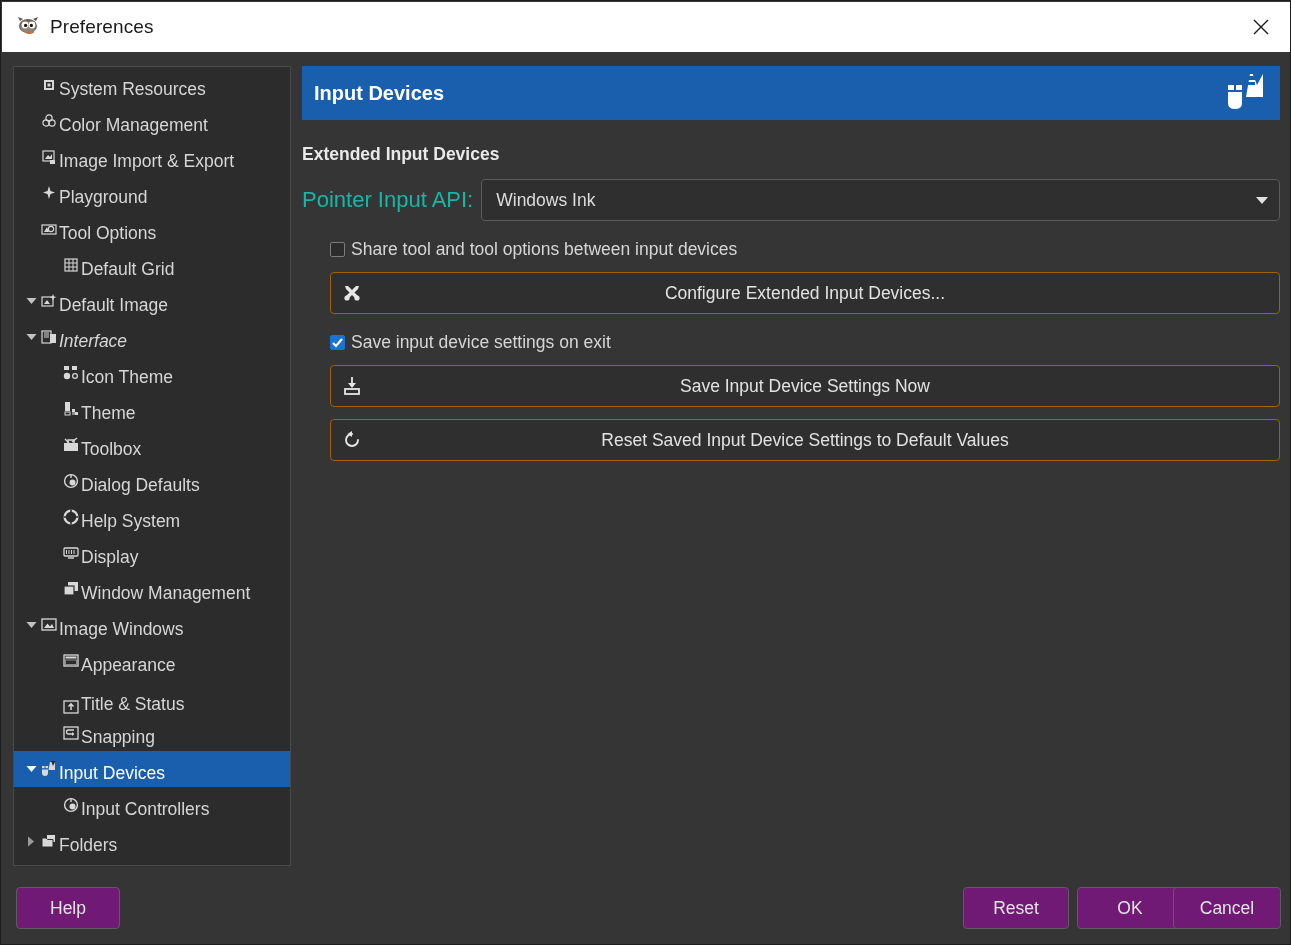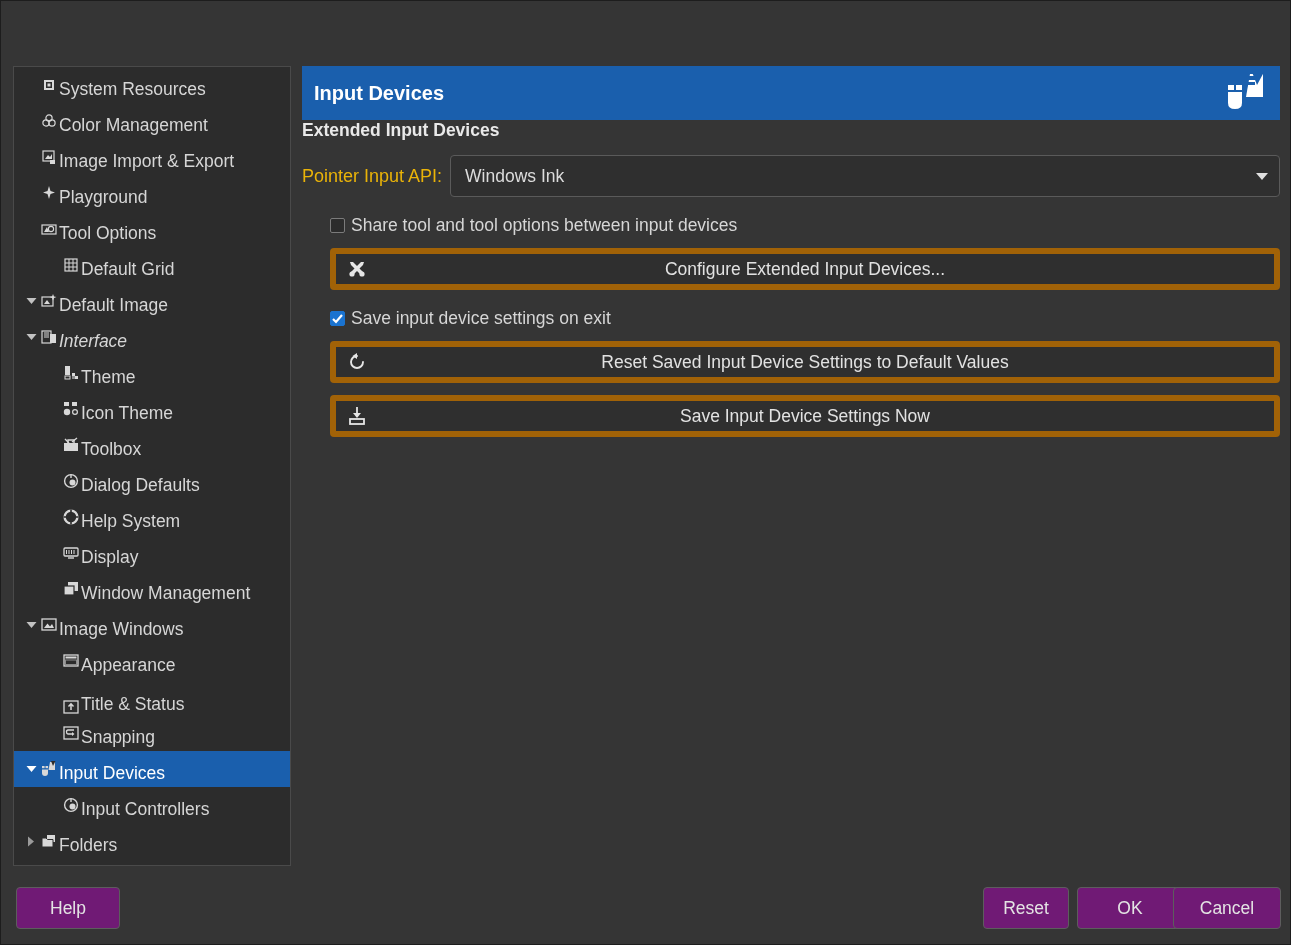--- a/index.html
+++ b/index.html
@@ -119,33 +119,34 @@
     justify-content: space-between;
     padding: 0 10px 0 12px;
     box-sizing: border-box;
   }
   #banner-title {
     color: #ffffff;
     font-size: 20px;
     font-weight: bold;
   }
   #section-title {
+    margin-top: 24px;
     color: #e9e9e9;
     font-size: 17.5px;
     font-weight: bold;
   }
 
   .row {
     display: flex;
     align-items: center;
     margin-top: 14px;
   }
   .field-label {
-    color: #eab308;
-    font-size: 18px;
+    color: #14b8a6;
+    font-size: 22px;
     padding-right: 8px;
     white-space: nowrap;
   }
   .combo {
     flex: 1;
     height: 42px;
     background: #2f2f2f;
     border: 1px solid #5a5a5a;
     border-radius: 4px;
     display: flex;
@@ -192,21 +193,21 @@
     color: #d6d6d6;
     font-size: 17.5px;
     padding-left: 6px;
   }
 
   .wide-btn {
     margin-top: 12px;
     margin-left: 28px;
     height: 42px;
     background: #2f2f2f;
-    border: 6px solid #a16207;
+    border: 1px solid #a16207;
     border-radius: 4px;
     display: flex;
     align-items: center;
     position: relative;
     cursor: pointer;
     box-sizing: border-box;
   }
   .wide-btn .btn-icon {
     position: absolute;
     left: 10px;
@@ -241,29 +242,50 @@
     color: #e4e4e4;
     font-size: 17.5px;
     display: flex;
     align-items: center;
     justify-content: center;
     cursor: pointer;
     box-sizing: border-box;
     padding: 0 14px;
   }
   #btn-help   { left: 14px;  top: 12px; width: 104px; }
-  #btn-reset  { right: 222px; top: 12px; width: 86px; }
+  #btn-reset  { right: 222px; top: 12px; width: 106px; }
   #btn-ok     { right: 108px; top: 12px; width: 106px; }
   #btn-cancel { right: 10px;  top: 12px; width: 108px; }
 </style>
 </head>
 <body>
 
 <div id="window">
 
+  <div id="titlebar">
+    <span id="title-icon">
+      <svg width="26" height="26" viewBox="0 0 26 26">
+        <ellipse cx="12" cy="12" rx="9" ry="7" fill="#6f6257"></ellipse>
+        <ellipse cx="12" cy="13" rx="7.5" ry="5.5" fill="#948476"></ellipse>
+        <path d="M4 7 L2 3 L7 5 Z" fill="#5c5048"></path>
+        <path d="M20 7 L22 3 L17 5 Z" fill="#5c5048"></path>
+        <circle cx="9" cy="11" r="3.4" fill="#ffffff"></circle>
+        <circle cx="16" cy="11" r="3.4" fill="#ffffff"></circle>
+        <circle cx="9.6" cy="11.4" r="1.6" fill="#111111"></circle>
+        <circle cx="15.4" cy="11.4" r="1.6" fill="#111111"></circle>
+        <path d="M9 17 Q13 20 18 17 L18 18.5 Q13 21.5 9 18.5 Z" fill="#c86a2a"></path>
+      </svg>
+    </span>
+    <span id="title-text">Preferences</span>
+    <div id="close-btn">
+      <svg width="18" height="18" viewBox="0 0 18 18">
+        <path d="M2 2 L16 16 M16 2 L2 16" stroke="#1a1a1a" stroke-width="1.4" fill="none"></path>
+      </svg>
+    </div>
+  </div>
 
   <div id="body-area">
 
     <div id="sidebar">
         <div class="nav-item" style="padding-left: 8px;">
           <span class="nav-expander"></span>
           <span class="nav-icon">
             <svg width="16" height="16" viewBox="0 0 16 16">
               <rect x="3" y="3" width="10" height="10" fill="#d8d8d8"></rect>
               <rect x="5" y="5" width="6" height="6" fill="#2c2c2c"></rect>
@@ -346,45 +368,45 @@
             </svg>
           </span>
           <span class="nav-icon">
             <svg width="16" height="16" viewBox="0 0 16 16">
               <rect x="1" y="2" width="9" height="12" fill="none" stroke="#d8d8d8" stroke-width="1.2"></rect>
               <path d="M3 4 L8 4 M3 6 L8 6 M3 8 L8 8" stroke="#d8d8d8" stroke-width="1"></path>
               <rect x="9" y="5" width="6" height="9" fill="#d8d8d8"></rect>
             </svg>
           </span>
           <span class="nav-label">Interface</span>
+        </div>
+        <div class="nav-item" style="padding-left: 30px;">
+          <span class="nav-expander"></span>
+          <span class="nav-icon">
+            <svg width="16" height="16" viewBox="0 0 16 16">
+              <rect x="1" y="1" width="5" height="4" fill="#d8d8d8"></rect>
+              <rect x="9" y="1" width="5" height="4" fill="#d8d8d8"></rect>
+              <circle cx="4" cy="11" r="3.2" fill="#d8d8d8"></circle>
+              <circle cx="12" cy="11" r="2.4" fill="none" stroke="#d8d8d8" stroke-width="1.2"></circle>
+            </svg>
+          </span>
+          <span class="nav-label">Icon Theme</span>
         </div>
         <div class="nav-item" style="padding-left: 30px;">
           <span class="nav-expander"></span>
           <span class="nav-icon">
             <svg width="16" height="16" viewBox="0 0 16 16">
               <rect x="2" y="1" width="5" height="9" fill="#d8d8d8"></rect>
               <rect x="2" y="11" width="5" height="3" fill="none" stroke="#d8d8d8" stroke-width="1"></rect>
               <rect x="9" y="8" width="3" height="3" fill="#d8d8d8"></rect>
               <rect x="12" y="11" width="3" height="3" fill="#d8d8d8"></rect>
               <rect x="9" y="11" width="3" height="3" fill="#8c8c8c"></rect>
             </svg>
           </span>
           <span class="nav-label">Theme</span>
-        </div>
-        <div class="nav-item" style="padding-left: 30px;">
-          <span class="nav-expander"></span>
-          <span class="nav-icon">
-            <svg width="16" height="16" viewBox="0 0 16 16">
-              <rect x="1" y="1" width="5" height="4" fill="#d8d8d8"></rect>
-              <rect x="9" y="1" width="5" height="4" fill="#d8d8d8"></rect>
-              <circle cx="4" cy="11" r="3.2" fill="#d8d8d8"></circle>
-              <circle cx="12" cy="11" r="2.4" fill="none" stroke="#d8d8d8" stroke-width="1.2"></circle>
-            </svg>
-          </span>
-          <span class="nav-label">Icon Theme</span>
         </div>
         <div class="nav-item" style="padding-left: 30px;">
           <span class="nav-expander"></span>
           <span class="nav-icon">
             <svg width="16" height="16" viewBox="0 0 16 16">
               <path d="M1 6 L15 6 L15 14 L1 14 Z" fill="#d8d8d8"></path>
               <path d="M5 6 L5 3 L11 3 L11 6" fill="none" stroke="#d8d8d8" stroke-width="1.4"></path>
               <path d="M2 2 L6 6 M14 1 L9 5" stroke="#d8d8d8" stroke-width="1.4"></path>
             </svg>
           </span>
@@ -576,38 +598,38 @@
           <svg width="13" height="13" viewBox="0 0 13 13">
               <path d="M2 7 L5 10 L11 3" stroke="#ffffff" stroke-width="2.2" fill="none"></path>
             </svg>
         </span>
         <span class="check-label">Save input device settings on exit</span>
       </div>
 
       <div class="wide-btn">
         <span class="btn-icon">
           <svg width="20" height="20" viewBox="0 0 20 20">
-            <path d="M10 4 A6 6 0 1 0 16 10" stroke="#e6e6e6" stroke-width="1.9" fill="none" stroke-linecap="round"></path>
-            <path d="M10 1 L10 7 L5.5 4 Z" fill="#e6e6e6"></path>
-          </svg>
-        </span>
-        <span class="btn-text">Reset Saved Input Device Settings to Default Values</span>
-      </div>
-
-      <div class="wide-btn">
-        <span class="btn-icon">
-          <svg width="20" height="20" viewBox="0 0 20 20">
             <path d="M10 1 L10 9" stroke="#e6e6e6" stroke-width="1.8"></path>
             <path d="M6 7 L10 12 L14 7 Z" fill="#e6e6e6"></path>
             <rect x="3" y="13" width="14" height="5" fill="none" stroke="#e6e6e6" stroke-width="1.8"></rect>
           </svg>
         </span>
         <span class="btn-text">Save Input Device Settings Now</span>
       </div>
 
+      <div class="wide-btn">
+        <span class="btn-icon">
+          <svg width="20" height="20" viewBox="0 0 20 20">
+            <path d="M10 4 A6 6 0 1 0 16 10" stroke="#e6e6e6" stroke-width="1.9" fill="none" stroke-linecap="round"></path>
+            <path d="M10 1 L10 7 L5.5 4 Z" fill="#e6e6e6"></path>
+          </svg>
+        </span>
+        <span class="btn-text">Reset Saved Input Device Settings to Default Values</span>
+      </div>
+
     </div>
   </div>
 
   <div id="footer">
     <div class="foot-btn" id="btn-help">Help</div>
     <div class="foot-btn" id="btn-reset">Reset</div>
     <div class="foot-btn" id="btn-ok">OK</div>
     <div class="foot-btn" id="btn-cancel">Cancel</div>
   </div>
 

